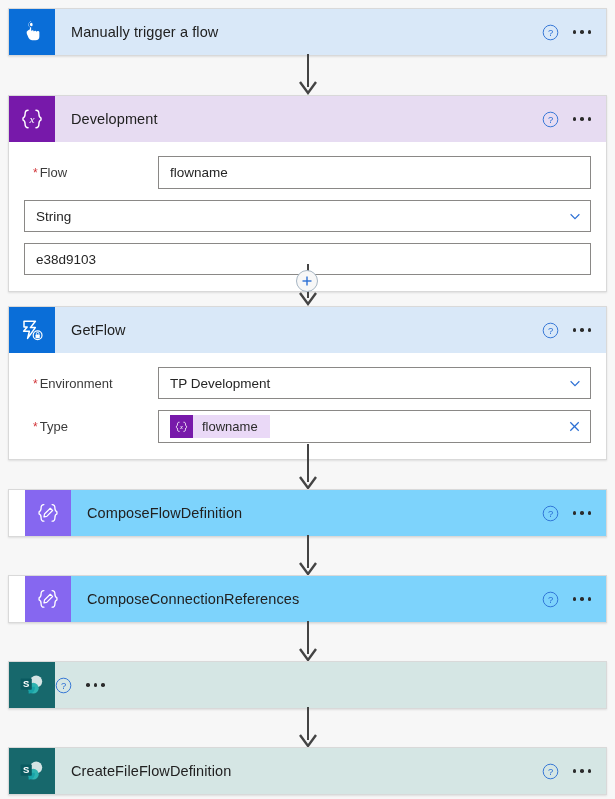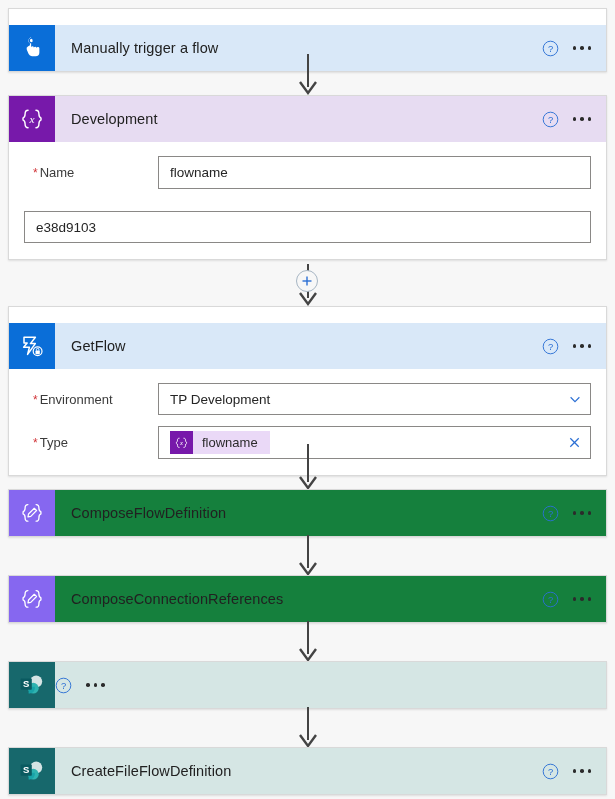--- a/index.html
+++ b/index.html
@@ -50,23 +50,23 @@
     letter-spacing: 0.1px;
   }
   .header-actions {
     display: flex;
     align-items: center;
     gap: 14px;
     padding-right: 15px;
   }
 
   
-  .tint-blue   .card-header { background: #d9e8f8; margin-top: 16px; }
+  .tint-blue   .card-header { background: #d9e8f8; }
   .tint-purple .card-header { background: #e7dcf2; }
-  .tint-violet .card-header { background: #15803d; }
+  .tint-violet .card-header { background: #7dd3fc; margin-left: 16px; }
   .tint-teal   .card-header { background: #d5e6e4; }
 
   
   .ic-blue   { background: #0a6ed8; }
   .ic-purple { background: #7719aa; }
   .ic-violet { background: #8667f0; }
   .ic-teal   { background: #17686c; }
 
   
   .help-icon { width: 17px; height: 17px; display: block; }
@@ -219,28 +219,34 @@
             <i></i>
             <i></i>
             <i></i>
           </span>
       </div>
     </div>
     <div class="card-body">
 
       <div class="form-row">
         <div class="field-label">
-          <span class="req">*</span><span>Name</span>
+          <span class="req">*</span><span>Flow</span>
         </div>
         <div class="field-control tall">
           <span class="field-value">flowname</span>
         </div>
       </div>
 
       <div class="form-row">
+        <div class="field-control">
+          <span class="field-value">String</span>
+          <svg class="chev" viewBox="0 0 16 16">
+              <polyline points="3,6 8,11 13,6" fill="none" stroke="#2b6fd4" stroke-width="1.3"></polyline>
+            </svg>
+        </div>
       </div>
 
       <div class="form-row">
         <div class="field-control">
           <span class="field-value">e38d9103</span>
         </div>
       </div>
 
     </div>
   </div>

